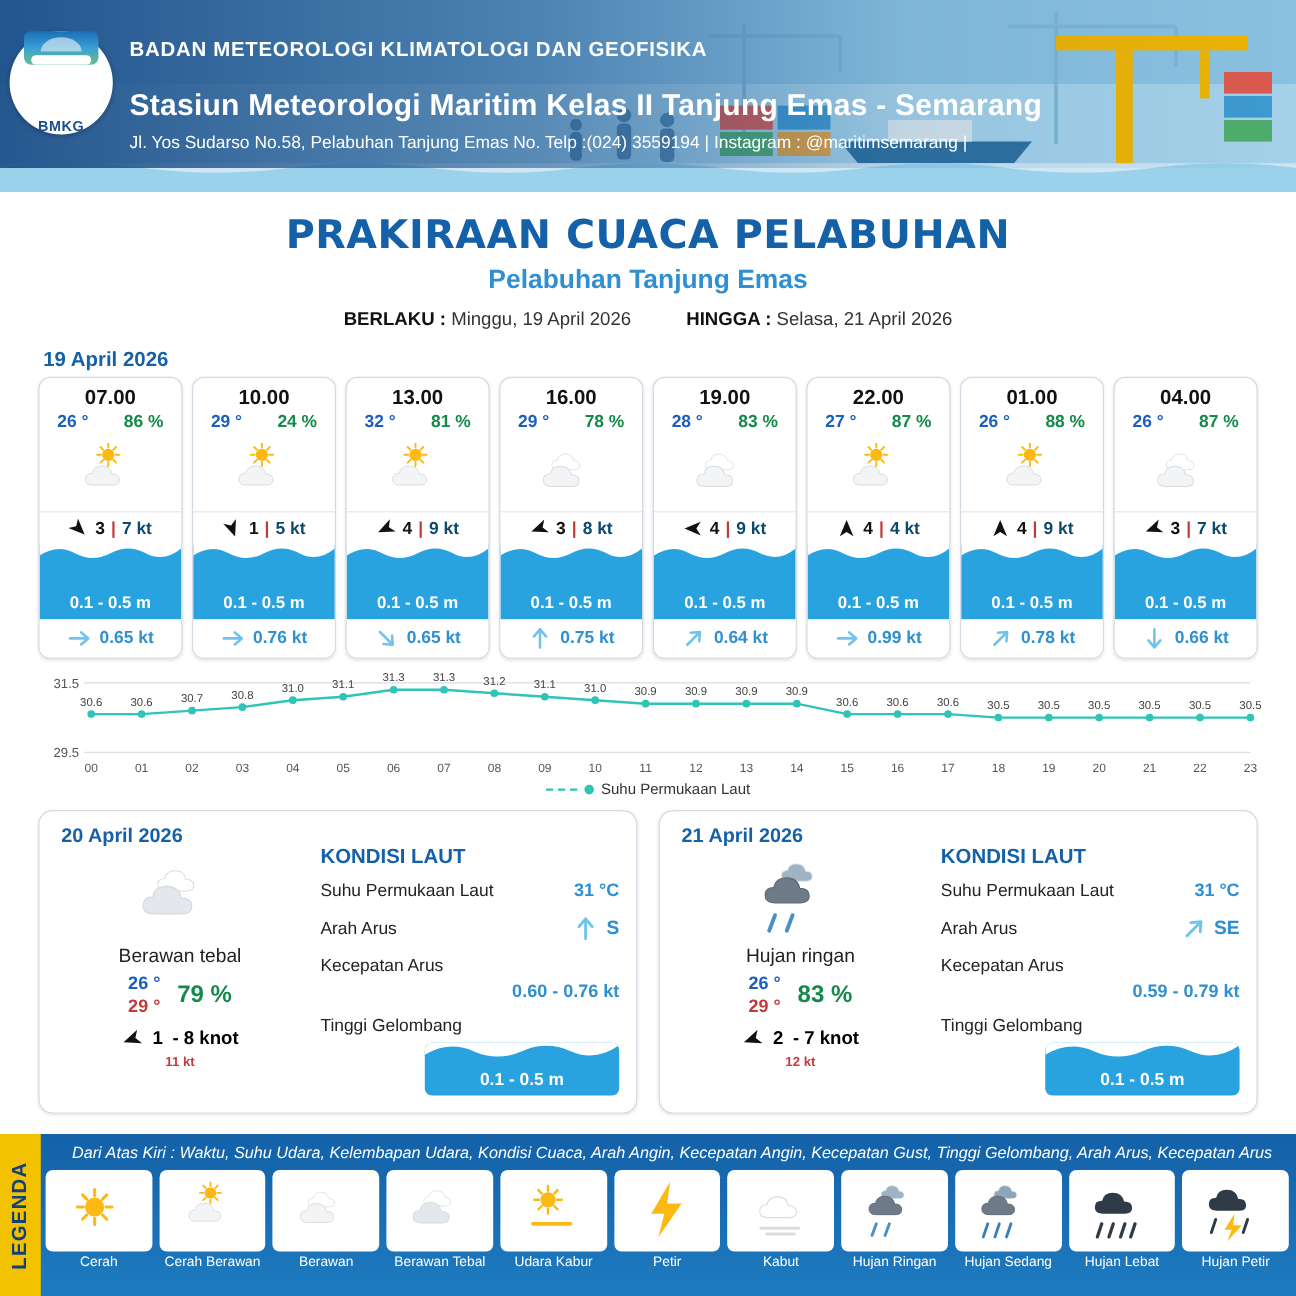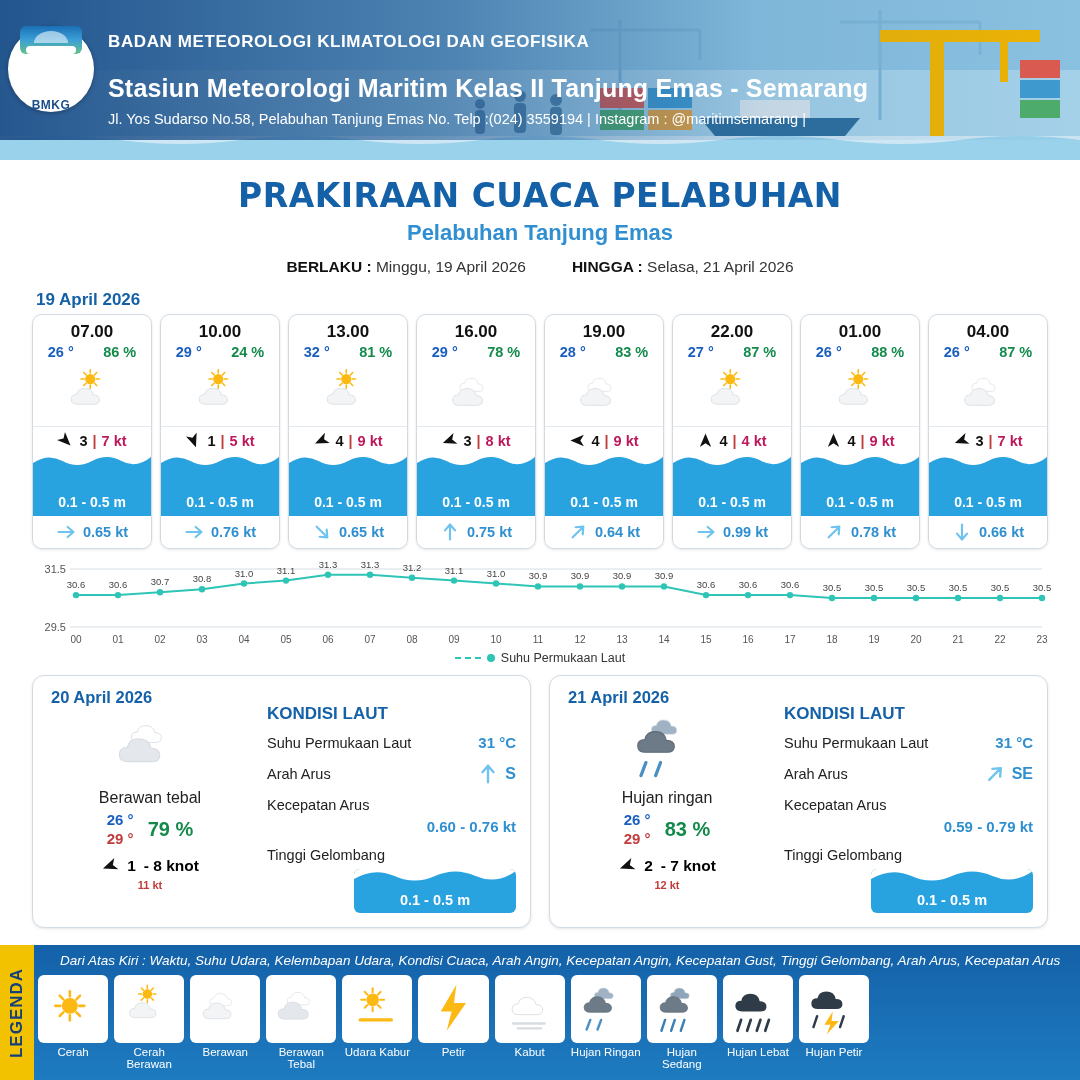--- a/index.html
+++ b/index.html
@@ -78,21 +78,21 @@
   .c-tr { display: flex; justify-content: space-around; align-items: baseline; padding-bottom: 4px; }
   .c-temp { color: #1a5fc0; font-weight: bold; font-size: 14.5px; }
   .c-hum { color: #148a4a; font-weight: bold; font-size: 14.5px; }
   .c-icon { height: 62px; display: flex; align-items: center; justify-content: center; }
   .c-wind {
     display: flex; align-items: center; justify-content: center; gap: 5px;
     border-top: 1px solid #e3e8ee; padding: 5px 0; font-size: 14.5px; font-weight: bold;
   }
   .c-wind .deg { color: #111; }
   .c-wind .sep { color: #c23b3b; }
-  .c-wind .kt { color: #be185d; }
+  .c-wind .kt { color: #0c4a6e; }
   .c-wave {
     background: #29a3e0; position: relative; height: 62px;
   }
   .c-wave .wv-top { position: absolute; top: -1px; left: 0; width: 100%; }
   .c-wave .wv-label {
     position: absolute; bottom: 6px; left: 0; width: 100%; text-align: center;
     color: #fff; font-size: 14px; font-weight: bold;
   }
   .c-cur {
     display: flex; align-items: center; justify-content: center; gap: 7px;
@@ -155,21 +155,21 @@
     background: #f2c200; display: flex; align-items: center; justify-content: center;
   }
   .leg-side span {
     transform: rotate(-90deg); white-space: nowrap; font-weight: bold;
     color: #14407a; font-size: 17px; letter-spacing: 1px;
   }
   .leg-note {
     position: absolute; left: 60px; top: 8px; color: #fff; font-size: 13.5px; font-style: italic;
   }
   .leg-items {
-    position: absolute; left: 38px; top: 30px; width: 831px;
+    position: absolute; left: 38px; top: 30px; width: 1036px;
     display: flex; gap: 6px;
   }
   .leg-item { width: 89px; text-align: center; }
   .leg-box {
     height: 68px; background: #fff; border-radius: 6px;
     display: flex; align-items: center; justify-content: center;
   }
   .leg-cap { color: #fff; font-size: 11.5px; margin-top: 3px; }
 </style>
 </head>

